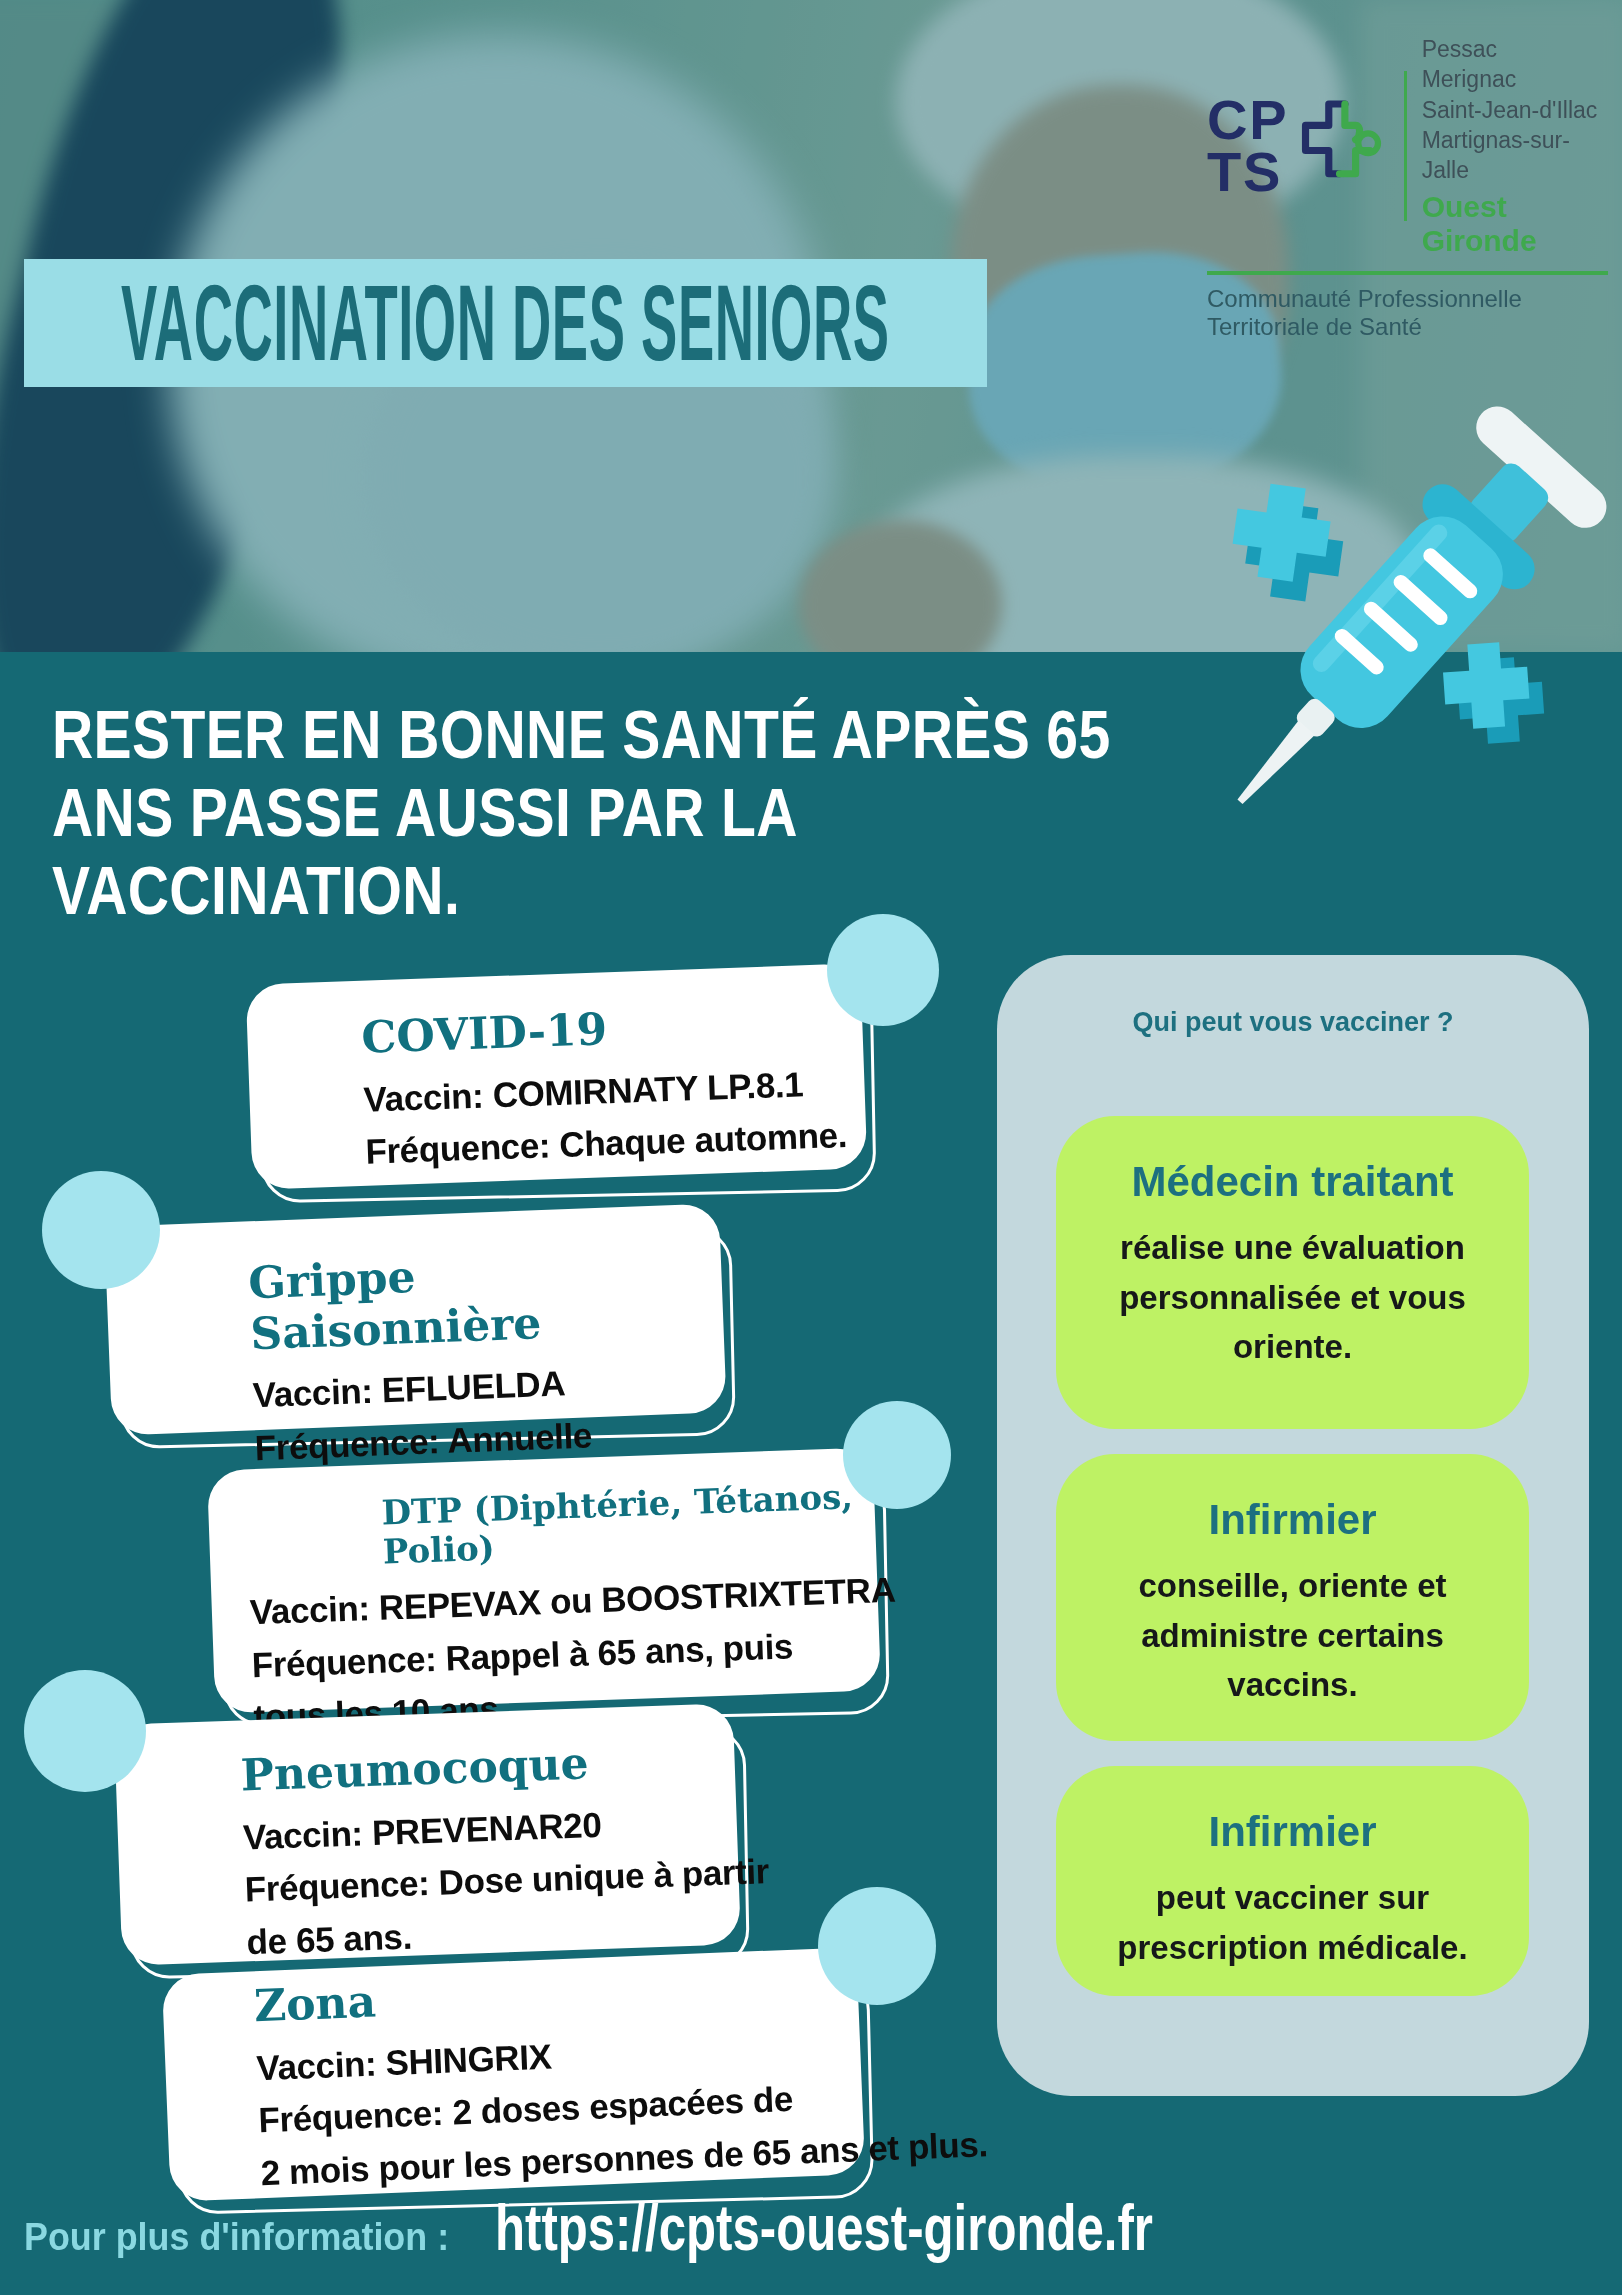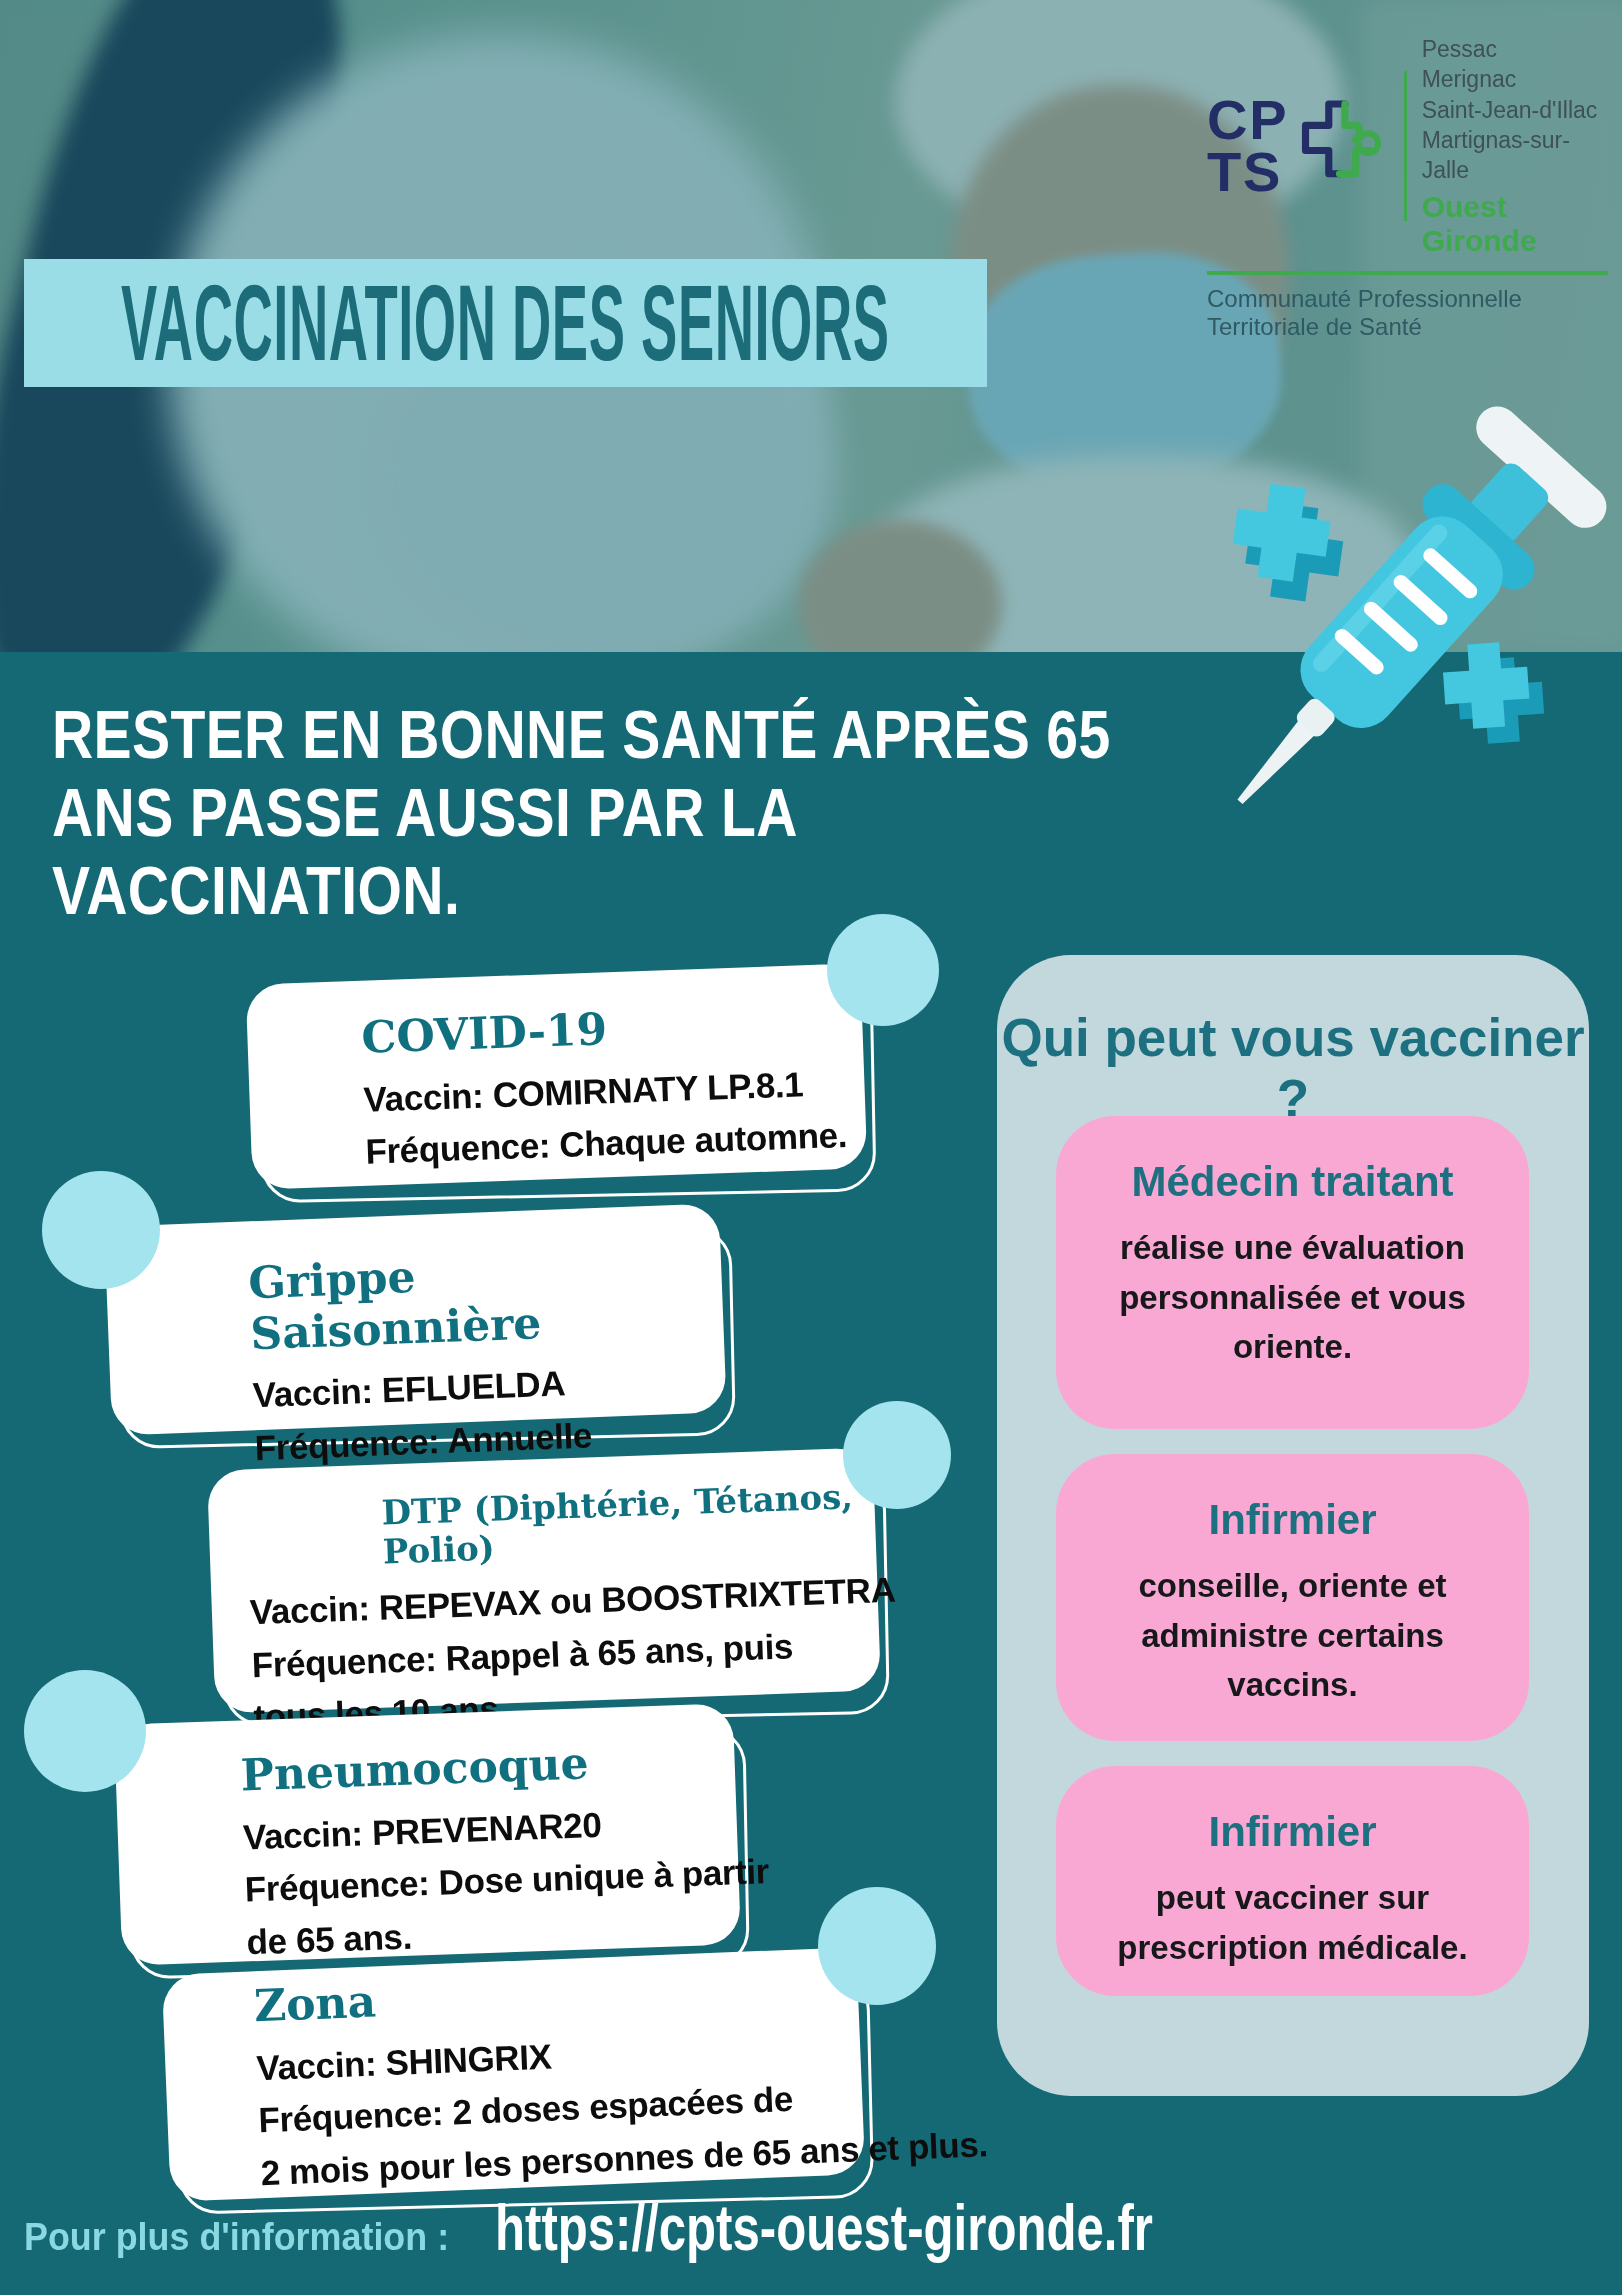--- a/index.html
+++ b/index.html
@@ -62,22 +62,22 @@
   .vc-zona  {left:166px;top:1961px;width:695px;height:227px;padding:10px 8.5px 0 91px;transform:rotate(-2.3deg);}
   .accent-circle{position:absolute;border-radius:50%;background:#a4e4ee;z-index:3;}
   .ac-covid {left:827px; top:914px;width:112px;height:112px;}
   .ac-grippe{left:42px;  top:1171px;width:118px;height:118px;}
   .ac-dtp   {left:843px; top:1401px;width:108px;height:108px;}
   .ac-pneumo{left:24px;  top:1670px;width:122px;height:122px;}
   .ac-zona  {left:818px; top:1887px;width:118px;height:118px;}
   
   .who-panel{position:absolute;left:997px;top:955px;width:592px;height:1141px;background:#c3d8dd;
     border-radius:74px;z-index:2;}
-  .who-title{margin-top:52px;text-align:center;font-size:53px;font-weight:bold;color:#1d7080;}
-  .who-card{position:absolute;left:59px;width:473px;background:#f9a8d4;border-radius:59px;
+  .who-title{margin-top:52px;text-align:center;font-size:27px;font-weight:bold;color:#1d7080;}
+  .who-card{position:absolute;left:59px;width:473px;background:#bef264;border-radius:59px;
     box-sizing:border-box;text-align:center;}
   .wc-medecin{top:161px;height:313px;}
   .wc-pharmacien{top:499px;height:287px;}
   .wc-infirmier{top:811px;height:230px;}
   .who-role{margin-top:42px;font-size:42px;font-weight:bold;color:#1d7080;}
   .who-desc{margin:17px 47px 0 47px;font-size:33px;font-weight:bold;color:#16181a;line-height:1.5;}
   
   .footer{position:absolute;left:24px;top:2192px;display:flex;align-items:baseline;z-index:4;}
   .footer-label{display:inline-block;font-size:39px;font-weight:bold;color:#8ad8e1;
     transform:scaleX(.92);transform-origin:left bottom;white-space:nowrap;}

